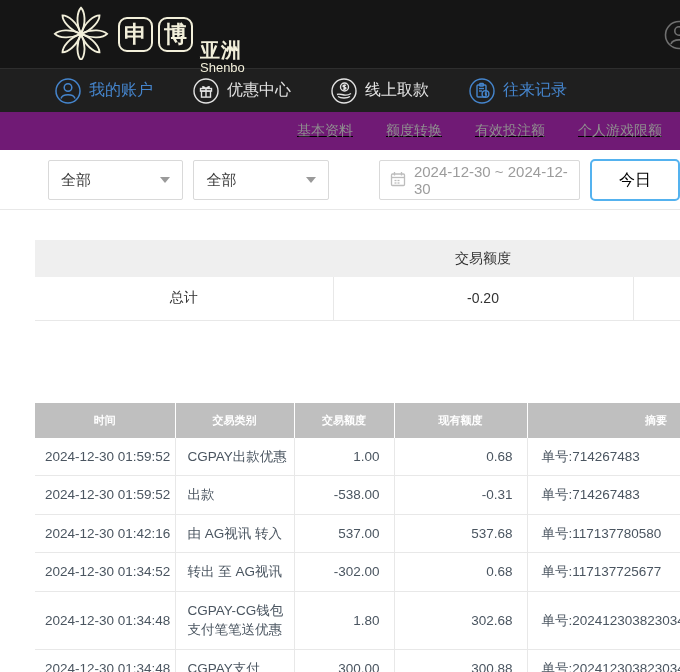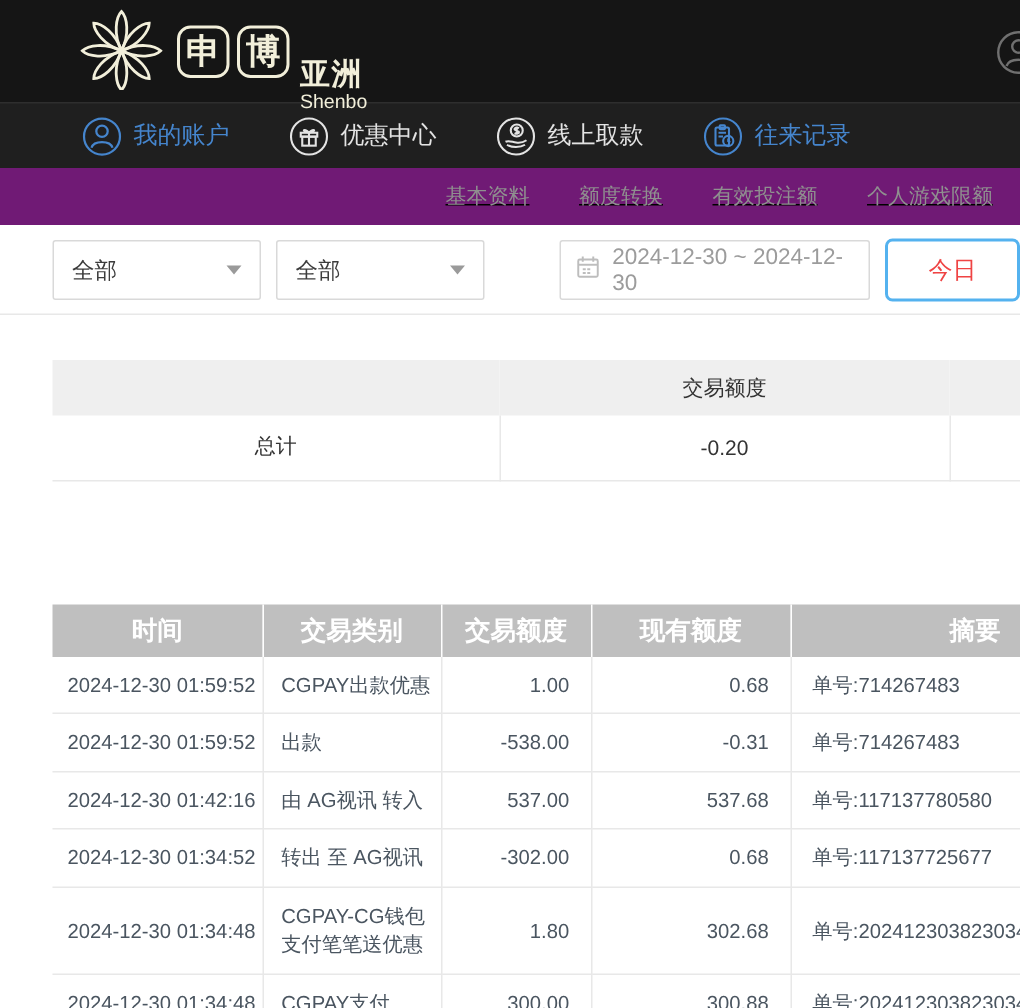--- a/index.html
+++ b/index.html
@@ -26,46 +26,46 @@
   .nav-item.active { color:#4585cd; }
   .nav-icon { display:flex; align-items:center; }
 
   
   .sub-nav { height:38px; background:#701a75; display:flex; align-items:center;
     padding-left:297px; gap:33px;text-decoration:underline; }
   .subnav-item { color:#8f8f8f; font-size:14px; cursor:pointer; white-space:nowrap; }
 
   
   .filter-bar { display:flex; align-items:center; gap:10px;
-    padding-left:35px; margin-top:10px; height:40px; }
+    padding-left:48px; margin-top:10px; height:40px; }
   .select-box { width:155px; height:40px; border:1px solid #d9d9d9; border-radius:2px;
     display:flex; align-items:center; justify-content:space-between;
     padding:0 12px; font-size:15px; color:#3c3c3c; background:#fff; cursor:pointer; }
   .caret { width:0; height:0; border-left:5px solid transparent;
     border-right:5px solid transparent; border-top:6px solid #9a9a9a; }
   .date-box { width:233px; height:40px; border:1px solid #d9d9d9; border-radius:2px;
     display:flex; align-items:center; gap:8px; padding:0 10px;
     font-size:15px; color:#9c9c9c; background:#fff; cursor:text;margin-left:40px; }
   .today-btn { width:90px; height:42px; border:2px solid #54b2ef; border-radius:5px;
-    background:#fff; color:#ef4444; font-size:16px; cursor:pointer; flex:none; }
+    background:#fff; color:#000000; font-size:16px; cursor:pointer; flex:none; }
   .divider { border-bottom:1px solid #e8e8e8; margin-top:9px; }
 
   
   .summary-table { margin:30px 0 0 35px; border-collapse:collapse;
     table-layout:fixed; width:660px; font-size:14px; color:#333; }
   .summary-table th { background:#efefef; font-weight:normal; height:37px; }
   .summary-table td { height:43px; text-align:center;
     border-bottom:1px solid #e8e8e8; }
   .summary-table td.sep { border-right:1px solid #e8e8e8; }
 
   
   .tx-table { margin:82px 0 0 35px; border-collapse:collapse; table-layout:fixed;
     width:660px; font-size:13.5px; color:#4a5560; }
   .tx-table thead th { background:#bfbfbf; color:#fff; font-weight:bold;
-    height:35px; font-size:17px; border-right:1px solid #fff; }
+    height:35px; font-size:11px; border-right:1px solid #fff; }
   .tx-table thead th:last-child { border-right:none; text-align:right; padding-right:28px; }
   .tx-table tbody td { border-bottom:1px solid #e8e8e8; border-right:1px solid #e8e8e8;
     padding:9px 0; line-height:1.45; }
   .tx-table tbody td:last-child { border-right:none; }
   .td-time { padding-left:10px !important; }
   .td-type { padding-left:12px !important; padding-right:6px !important; }
   .td-amount, .td-balance { text-align:right; padding-right:14px !important; }
   .td-summary { padding-left:14px !important; white-space:nowrap; overflow:hidden; }
 </style>
 </head>

